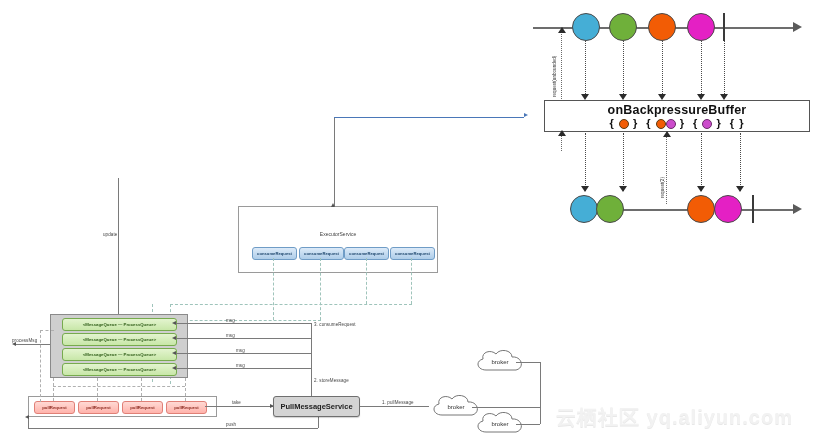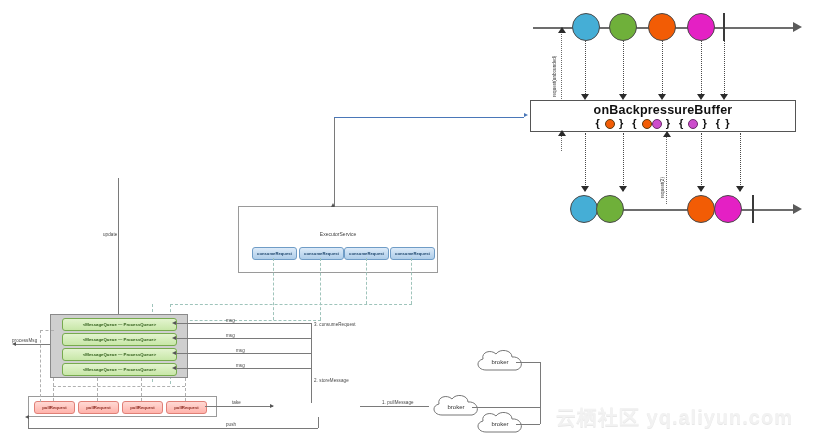--- a/index.html
+++ b/index.html
@@ -113,21 +113,21 @@
 
     <div class="dotted-v" style="left:724px;top:41px;height:57px;"></div>
     <div class="darrow-d" style="left:720px;top:94px;"></div>
 
     <div class="dotted-v-thin" style="left:561px;top:30px;height:75px;"></div>
     <div class="darrow-u" style="left:558px;top:27px;"></div>
     <div class="vtext" style="left:552px;top:97px;">
       <span>request(unbounded)</span>
     </div>
 
-    <div class="obb-box" style="left:530px;top:100px;width:266px;height:32px;">
+    <div class="obb-box" style="left:544px;top:100px;width:266px;height:32px;">
       <div style="width:100%;padding-top:2px;">
         <div class="obb-title">onBackpressureBuffer</div>
         <div class="obb-sub">
           <span>{&nbsp;</span><span class="mdot" style="width:8px;height:8px;background:#f25c05;"></span><span>&nbsp;}&nbsp;&nbsp;{&nbsp;</span><span class="mdot" style="width:8px;height:8px;background:#f25c05;"></span><span class="mdot" style="width:8px;height:8px;background:#cc4ccc;border-color:#6a2a6a;"></span><span>&nbsp;}&nbsp;&nbsp;{&nbsp;</span><span class="mdot" style="width:8px;height:8px;background:#cc4ccc;border-color:#6a2a6a;"></span><span>&nbsp;}&nbsp;&nbsp;{&nbsp;}</span>
         </div>
       </div>
     </div>
 
     <div class="arrow-r" style="left:524px;top:113px;border-left-color:#4a77b8;"></div>
 
@@ -263,20 +263,23 @@
   <div class="hline" style="left:205px;top:406px;width:68px;"></div>
   <div class="txt abs" style="left:232px;top:400px;">take</div>
   <div class="arrow-r" style="left:270px;top:404px;"></div>
 
   <div class="hline" style="left:28px;top:428px;width:290px;"></div>
   <div class="vline" style="left:318px;top:417px;height:11px;"></div>
   <div class="vline" style="left:28px;top:417px;height:11px;"></div>
   <div class="txt abs" style="left:226px;top:422px;">push</div>
   <div class="arrow-l" style="left:25px;top:415px;"></div>
 
+  <div class="box svc-box" style="left:273px;top:396px;width:87px;height:21px;">
+    <span>PullMessageService</span>
+  </div>
 
   <div class="hline" style="left:360px;top:406px;width:69px;"></div>
   <div class="txt abs" style="left:382px;top:400px;">1. pullMessage</div>
 
   <div class="cloud" style="left:428px;top:393px;width:56px;height:28px;">
     <svg width="56" height="28" viewBox="0 0 56 28">
       <path d="M14 22 C5 22 3 13 11 11 C9 4 19 1 24 6 C28 0 40 2 40 9 C50 8 53 20 44 22 Z" fill="#ffffff" stroke="#777" stroke-width="1"></path>
     </svg>
     <span style="margin-top:-1px;">broker</span>
   </div>

